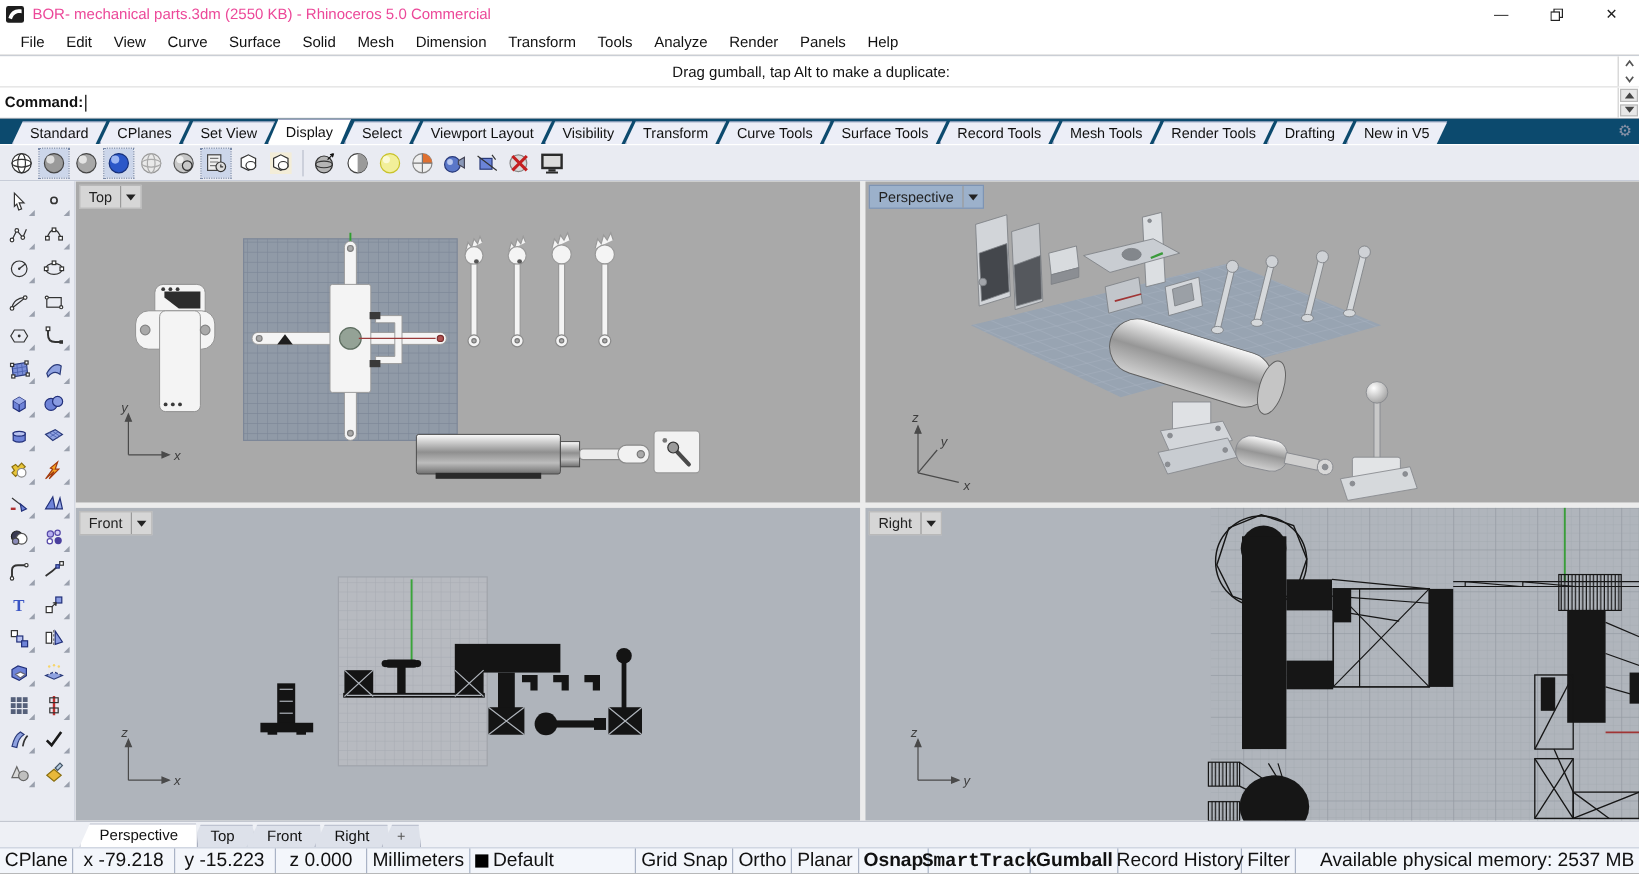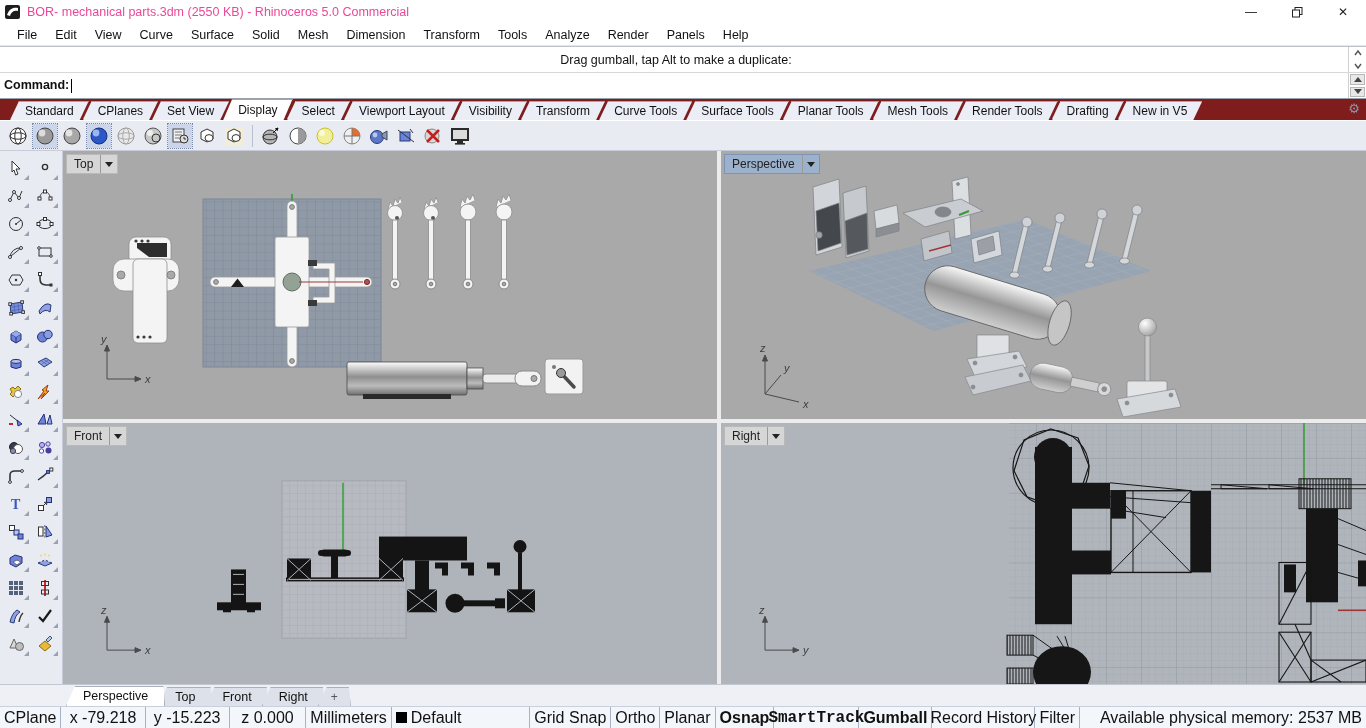--- a/index.html
+++ b/index.html
@@ -28,21 +28,21 @@
   .sbtn{flex:1;display:flex;align-items:center;justify-content:center;}
   .chev{width:8px;height:8px;}
   .tri-up{width:0;height:0;border-left:4px solid transparent;border-right:4px solid transparent;
           border-bottom:5px solid #444;}
   .tri-dn{width:0;height:0;border-left:4px solid transparent;border-right:4px solid transparent;
           border-top:5px solid #444;}
   .spin{background:#e8e8e8;border:1px solid #b8b8b8;margin:1px;}
   .cursor{display:inline-block;width:1px;height:14px;background:#000;vertical-align:middle;margin-left:2px;}
   .prompt-label{font-weight:bold;}
   
-  .tabbar{height:21px;background:#7f1d1d;display:flex;align-items:flex-end;padding-left:10px;
+  .tabbar{height:21px;background:#0c4a6e;display:flex;align-items:flex-end;padding-left:10px;
           flex:0 0 auto;position:relative;}
   .ttab{height:18px;line-height:18px;padding:0 14px;font-size:12px;background:#eceef7;
         border:1px solid #9aa3c0;border-bottom:none;margin-right:-6px;white-space:nowrap;
         clip-path:polygon(9px 0,100% 0,calc(100% - 9px) 100%,0 100%);position:relative;}
   .ttab.active{background:#fff;height:20px;line-height:20px;z-index:2;font-size:12px;}
   .gear{position:absolute;right:6px;top:2px;font-size:13px;color:#8b93a8;}
   
   .iconrow{height:29px;background:#e9ebf2;display:flex;align-items:center;padding-left:6px;
            gap:3px;flex:0 0 auto;border-bottom:1px solid #c7ccd8;border-top:1px solid #fff;}
   .dico{width:24px;height:24px;display:flex;align-items:center;justify-content:center;flex:0 0 auto;}
@@ -158,21 +158,21 @@
     <span class="ttab">Standard</span>
     <span class="ttab">CPlanes</span>
     <span class="ttab">Set View</span>
     <span class="ttab active">Display</span>
     <span class="ttab">Select</span>
     <span class="ttab">Viewport Layout</span>
     <span class="ttab">Visibility</span>
     <span class="ttab">Transform</span>
     <span class="ttab">Curve Tools</span>
     <span class="ttab">Surface Tools</span>
-    <span class="ttab">Planar Tools</span>
+    <span class="ttab">Record Tools</span>
     <span class="ttab">Mesh Tools</span>
     <span class="ttab">Render Tools</span>
     <span class="ttab">Drafting</span>
     <span class="ttab">New in V5</span>
     <span class="gear">⚙</span>
   </div>
 
   <div class="iconrow">
     <span class="dico">
         <svg width="20" height="20" viewBox="0 0 20 20">

